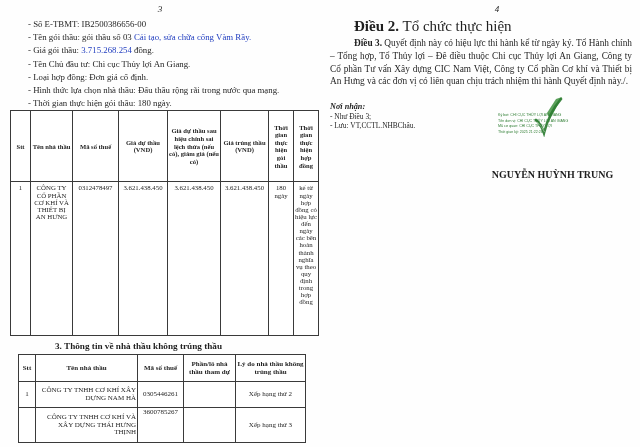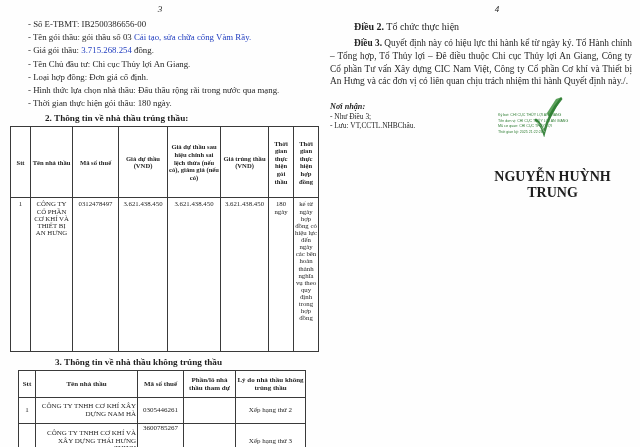--- a/index.html
+++ b/index.html
@@ -33,52 +33,51 @@
   .t3 th{font-size:7px;line-height:1.15;height:24px;}
   .t3 td{font-size:7px;line-height:1.1;vertical-align:middle;}
   .t3 td.c{text-align:center;}
   .t3 td.name{text-align:right;padding-left:3px;text-transform:uppercase;}
   .t3 tr.r1 td{height:23px;}
   .t3 tr.r2 td{height:32px;}
   .t3 td.mst2{vertical-align:top;text-align:center;}
 
   
   .p4body{margin:0 8px 0 10px;}
-  .art-head{margin:5px 0 0 0;font-size:10px;line-height:13px;text-indent:24px;}
+  .art-head{margin:5px 0 0 0;font-size:15px;line-height:13px;text-indent:24px;}
   .para{margin:4px 0 0 0;font-size:9.3px;line-height:12.8px;text-align:justify;text-indent:24px;}
   .footer{position:relative;margin-top:6px;height:180px;}
   .recip{position:absolute;left:10px;top:8px;font-size:7.4px;line-height:9.5px;}
   .recip-label{font-weight:bold;font-style:italic;font-size:8.2px;}
   .sign{position:absolute;left:150px;top:0;width:165px;text-align:center;}
   .sign-title{font-weight:bold;font-size:9.5px;letter-spacing:.2px;}
   .stamp{position:relative;height:66px;margin-top:3px;}
   .stamp svg{position:absolute;left:62px;top:0;}
   .stamp-lines{position:absolute;left:28px;top:16px;text-align:left;color:#2e7d32;font-family:"Liberation Sans","DejaVu Sans",sans-serif;}
   .stamp-line{font-size:3.6px;line-height:5.6px;white-space:nowrap;}
-  .sign-name{font-weight:bold;font-size:14px;margin-top:6px;}
+  .sign-name{font-weight:bold;font-size:10px;margin-top:6px;}
 </style>
 </head>
 <body>
 
 <div class="canvas">
 
   <div class="page page3">
     <div class="pagenum">3</div>
 
     <div class="info">
       <div class="iline"><span>- Số E-TBMT: IB2500386656-00</span></div>
       <div class="iline"><span>- Tên gói thầu: gói thầu số 03 </span><span class="blue">Cải tạo, sửa chữa cống Vàm Rầy.</span></div>
       <div class="iline"><span>- Giá gói thầu: </span><span class="blue">3.715.268.254</span><span> đồng.</span></div>
       <div class="iline"><span>- Tên Chủ đầu tư: Chi cục Thủy lợi An Giang.</span></div>
       <div class="iline"><span>- Loại hợp đồng: Đơn giá cố định.</span></div>
       <div class="iline"><span>- Hình thức lựa chọn nhà thầu: Đấu thầu rộng rãi trong nước qua mạng.</span></div>
       <div class="iline"><span>- Thời gian thực hiện gói thầu: 180 ngày.</span></div>
     </div>
 
-    <div class="tbl-title t2title">2. Thông tin về nhà thầu trúng thầu:</div>
 
     <table class="t2">
       <colgroup>
         <col style="width:20px">
           <col style="width:42px">
           <col style="width:46px">
           <col style="width:49px">
         <col style="width:53px">
           <col style="width:48px">
           <col style="width:25px">

